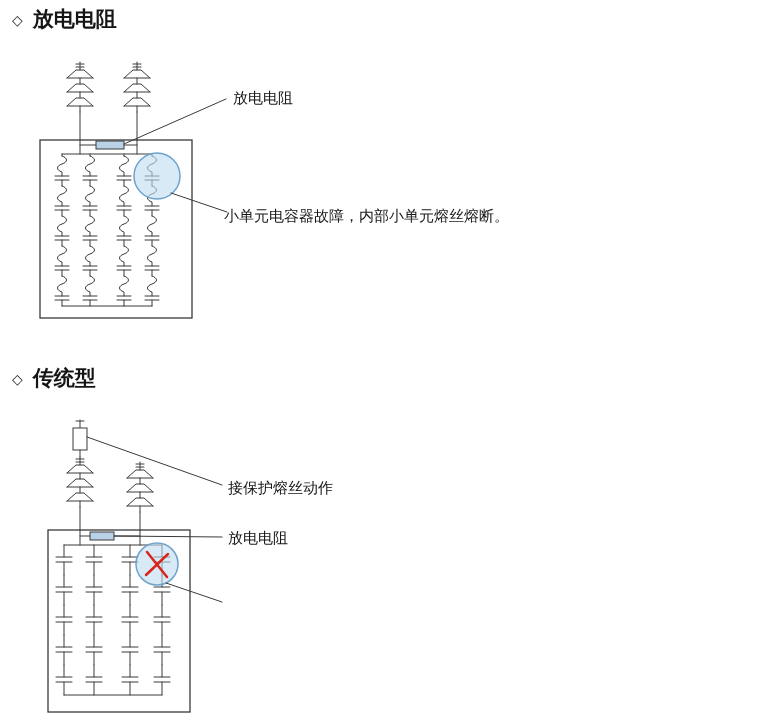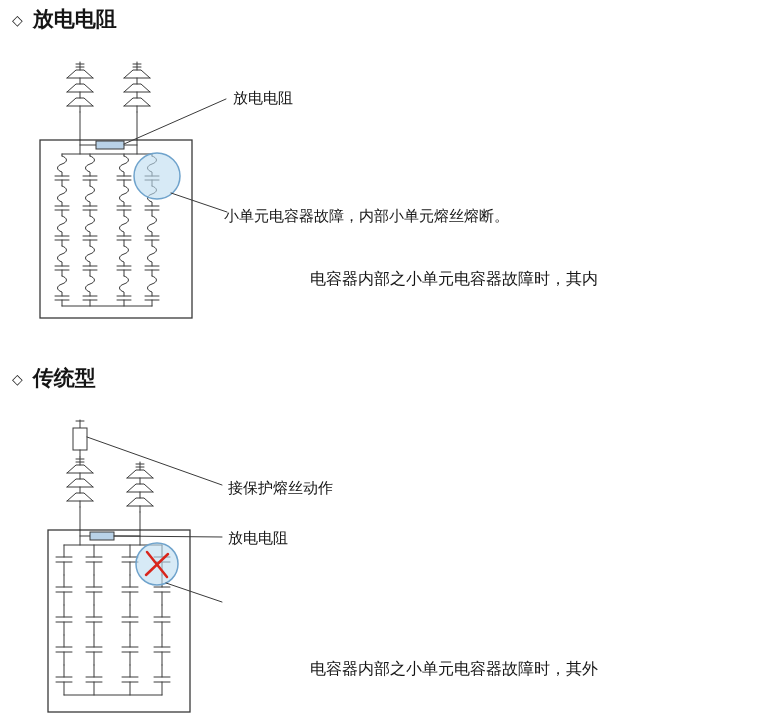--- a/index.html
+++ b/index.html
@@ -285,30 +285,28 @@
   <div class="title" style="top:4px">
     <span class="diamond">◇</span>
     <span>放电电阻</span>
   </div>
 
   <div class="label" style="left:233px;top:89px">放电电阻</div>
 
   <div class="label" style="left:224px;top:207px">小单元电容器故障，内部小单元熔丝熔断。</div>
 
   <div class="para" style="top:264px">
-    <div>电容器内部之小单元电容器故障时，其内</div>
   </div>
 
   <div class="title" style="top:363px">
     <span class="diamond">◇</span>
     <span>传统型</span>
   </div>
 
   <div class="label" style="left:228px;top:479px">接保护熔丝动作</div>
 
   <div class="label" style="left:228px;top:529px">放电电阻</div>
 
 
   <div class="para" style="top:654px">
-    <div>电容器内部之小单元电容器故障时，其外</div>
   </div>
 
 </div>
 
 </body></html>

